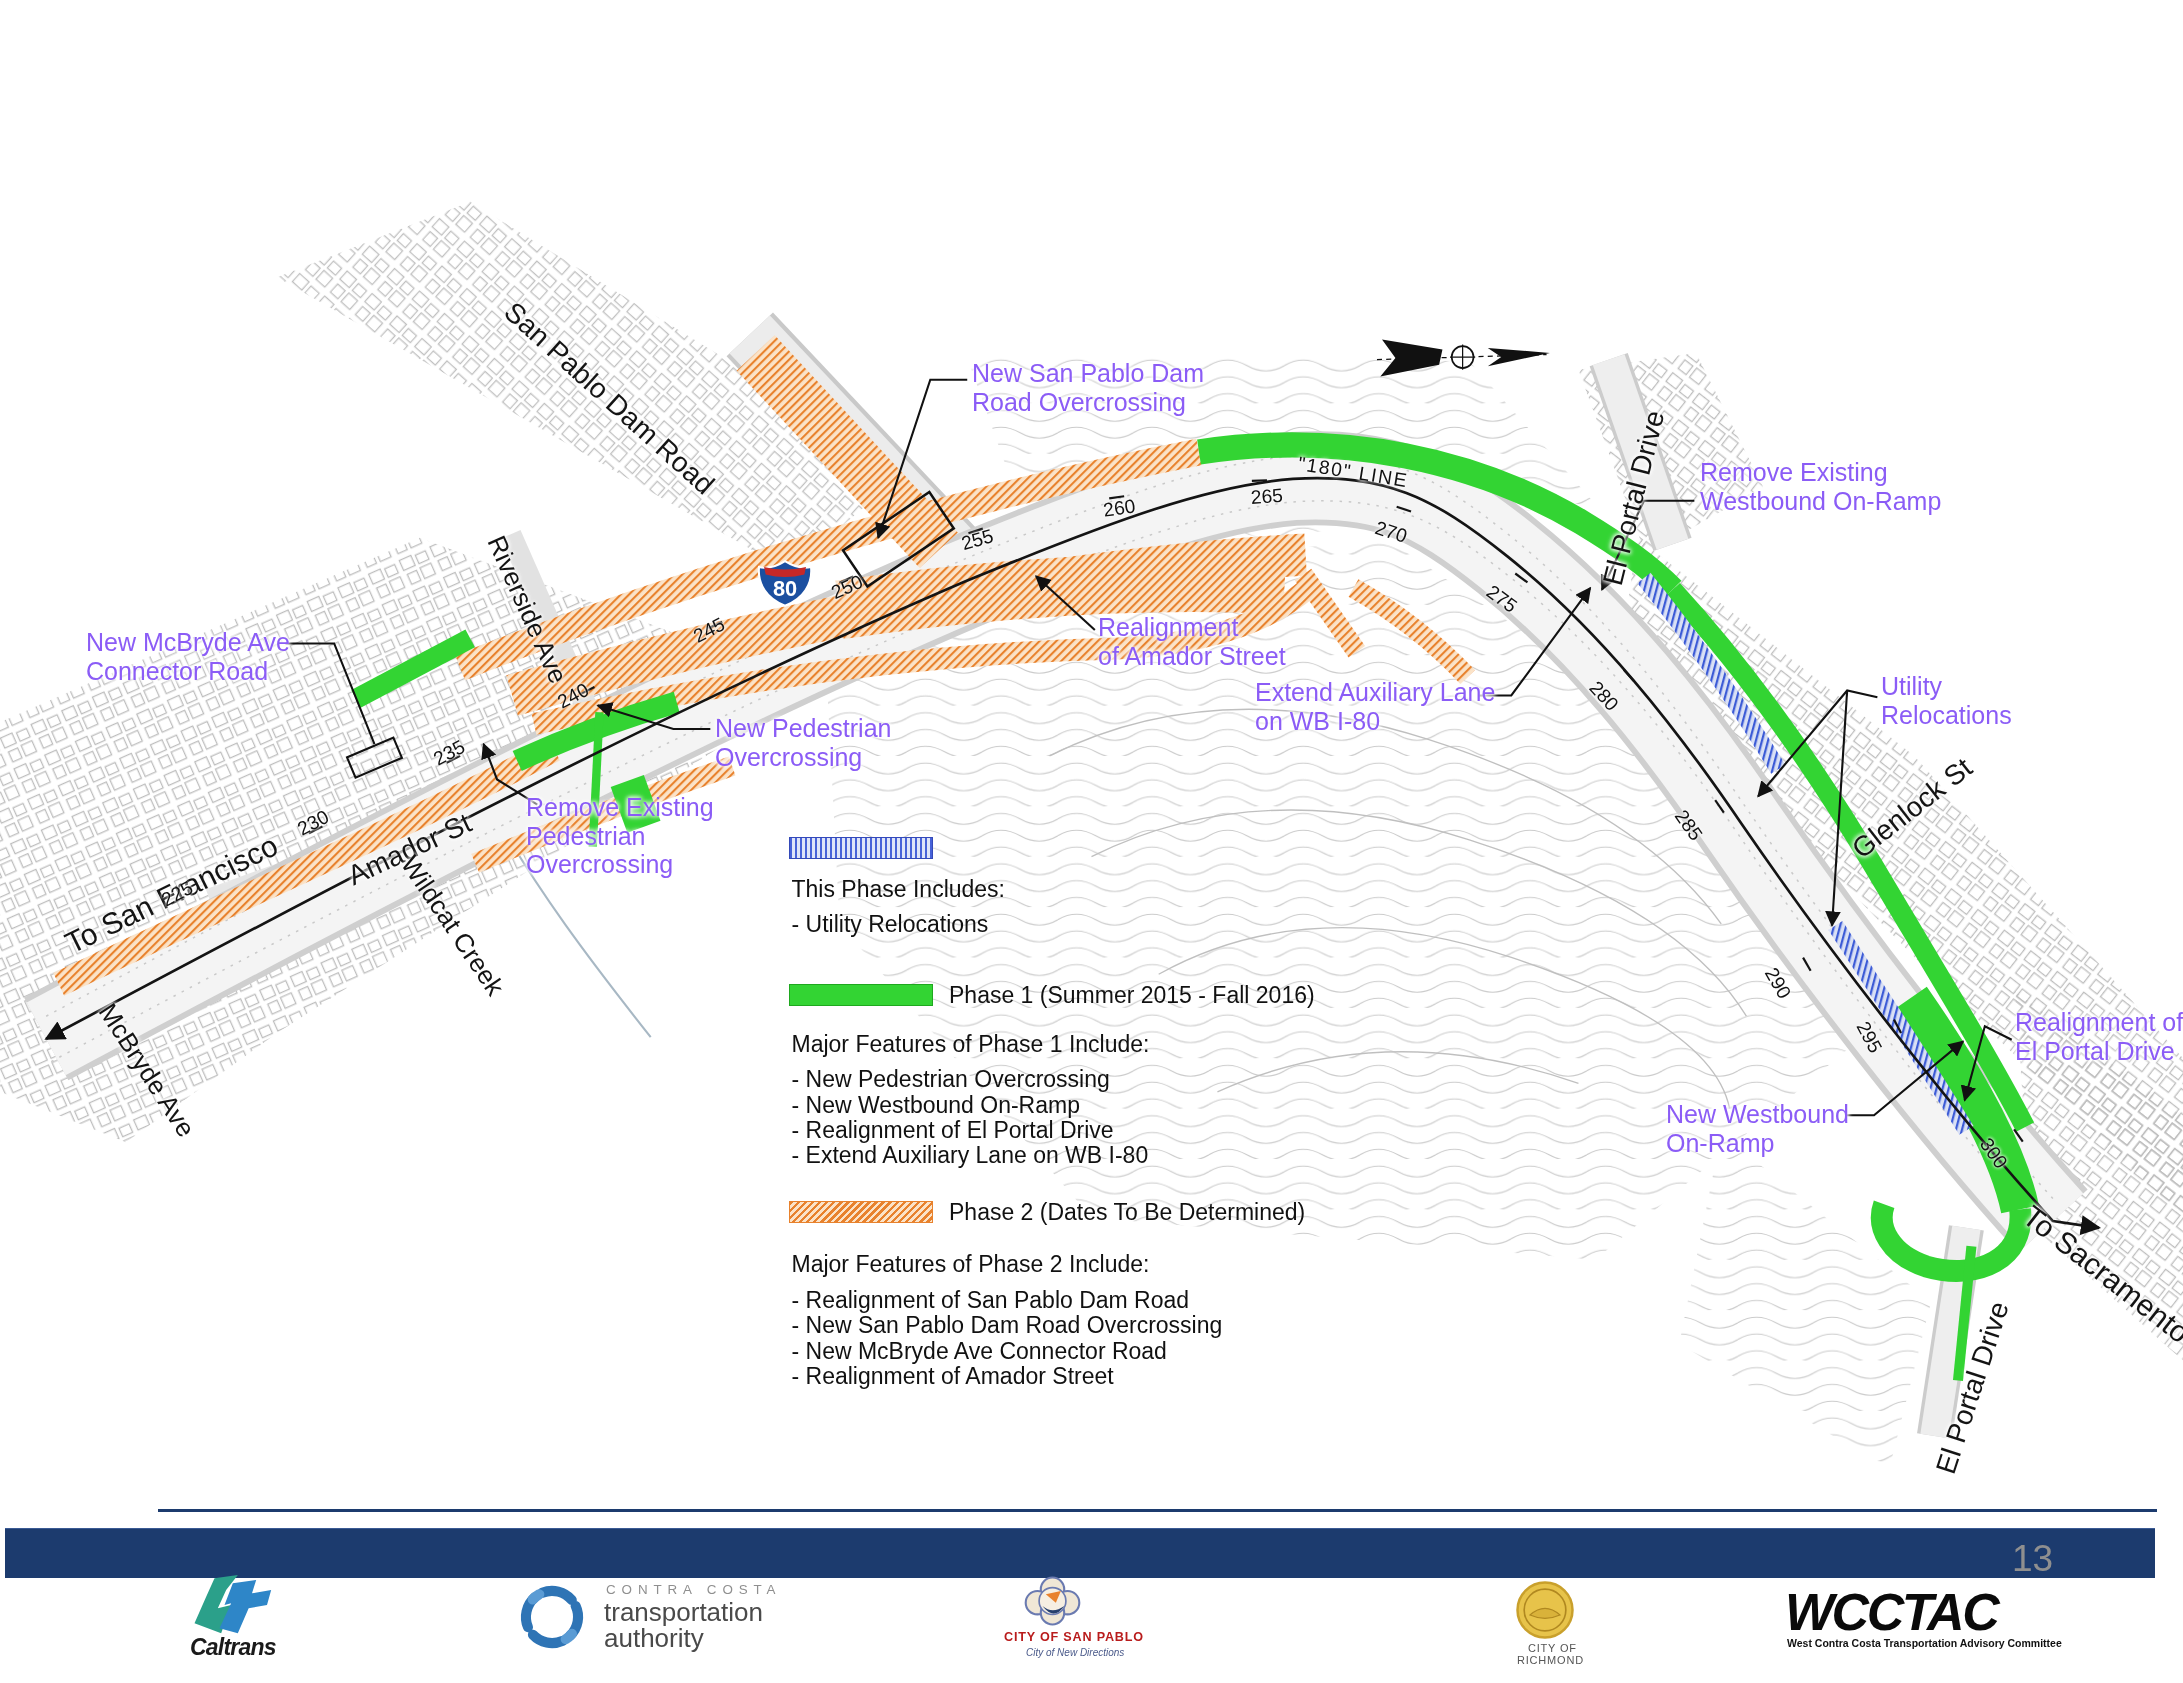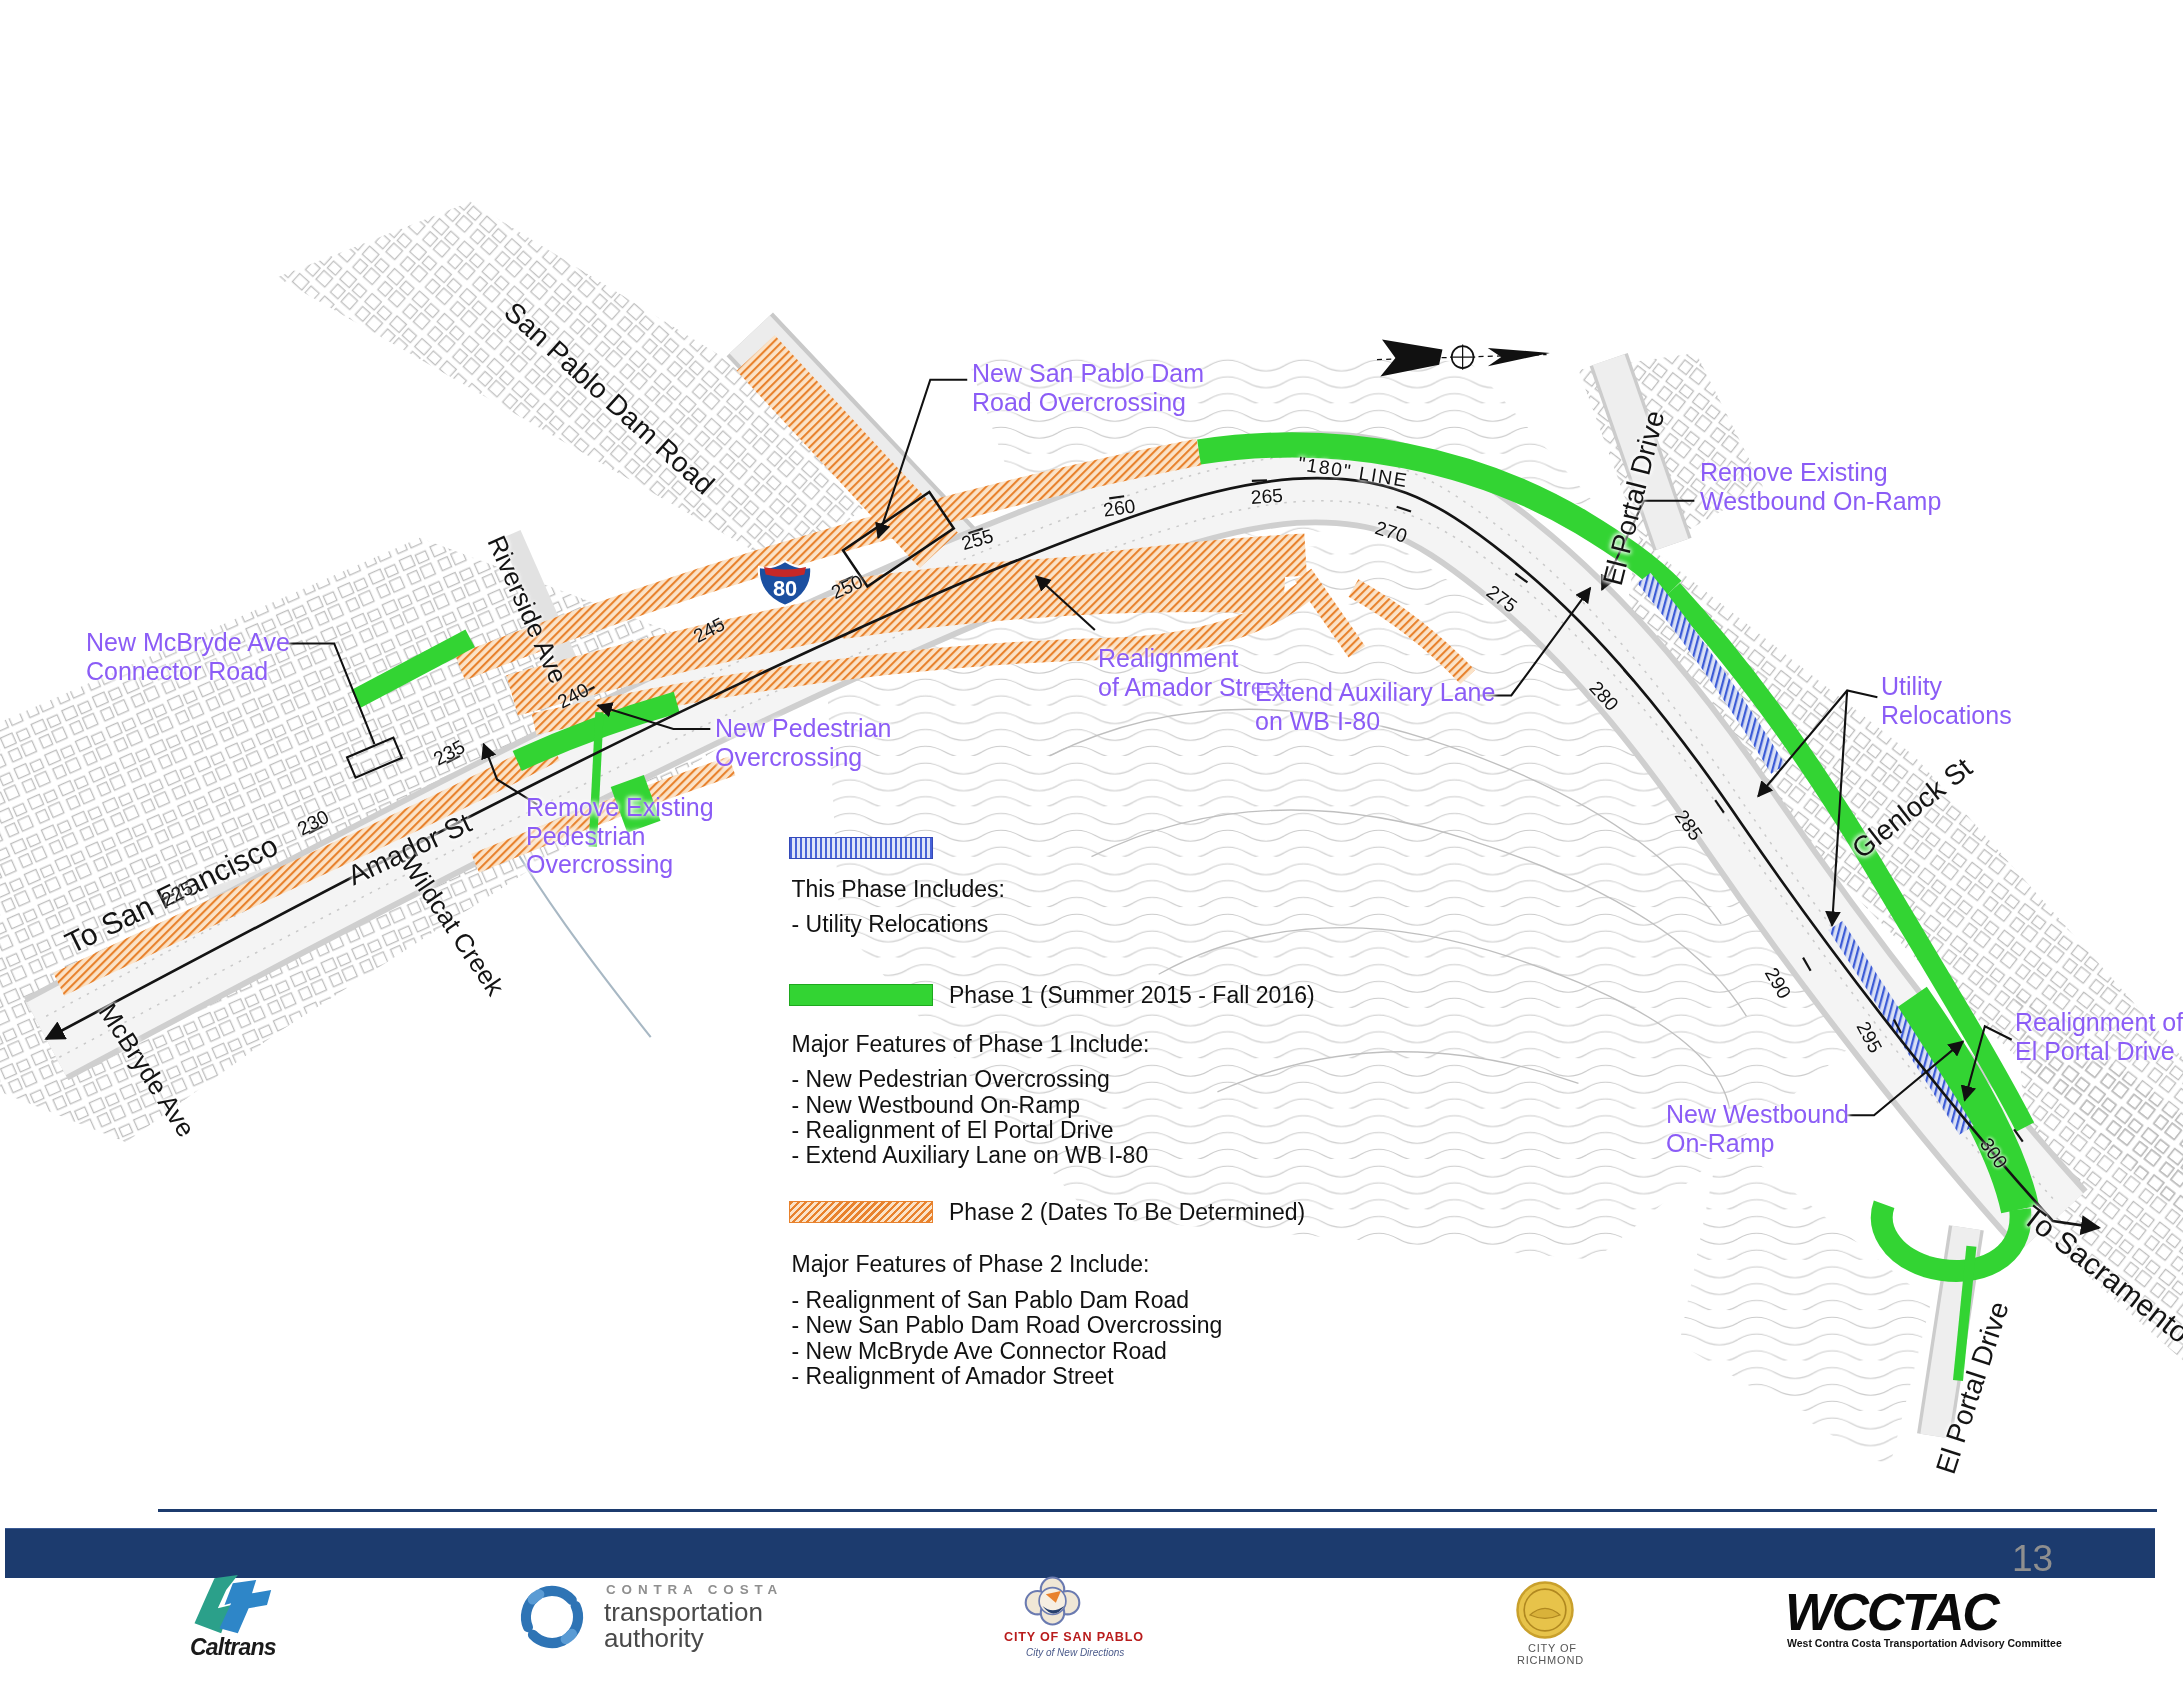--- a/index.html
+++ b/index.html
@@ -19,21 +19,21 @@
   .leg-item{position:absolute;font-size:23px;color:#111;white-space:nowrap;}
   .swatch{position:absolute;width:144px;height:22px;box-sizing:border-box;}
   .sw-blue{background:repeating-linear-gradient(90deg,#4762D8 0 2.5px,#dfe5f8 2.5px 5px);border:1.7px solid #3449B8;}
   .sw-green{background:#33D433;border:0.8px solid #1FA81F;}
   .sw-orange{background:repeating-linear-gradient(135deg,#E8822D 0 2.5px,#FBE3C8 2.5px 5px);border:1.7px solid #E8822D;}
   #footer-rule{left:158px;top:1509px;width:1999px;height:3.4px;background:#1C3B6E;}
   #footer-bar{left:5px;top:1528px;width:2150px;height:49px;background:#1C3B6E;border-top:1.7px solid #3a5a94;}
   #footer-text{left:0;top:1535px;width:2160px;text-align:center;font-size:25px;font-weight:bold;color:#fff;}
   .logo-cap{font-size:11px;color:#555;letter-spacing:0.8px;white-space:nowrap;}
   #caltrans-name{left:190px;top:1634px;font-size:23px;font-style:italic;font-weight:bold;color:#1a1a1a;letter-spacing:-0.8px;}
-  #ccta-top{left:606px;top:1582px;font-size:13.4px;letter-spacing:5.9px;color:#8f8f8f;font-weight:bold;}
+  #ccta-top{left:606px;top:1582px;font-size:13.4px;letter-spacing:5.9px;color:#8f8f8f;font-weight:normal;}
   #ccta-l1{left:604px;top:1597px;font-size:26px;color:#4a4a4a;}
   #ccta-l2{left:604px;top:1623px;font-size:26px;color:#4a4a4a;}
   #sp-cap{left:1004px;top:1630px;font-size:12.6px;font-weight:bold;color:#b91c1c;letter-spacing:0.8px;}
   #sp-tag{left:1026px;top:1647px;font-size:10px;font-style:italic;color:#4a5a8a;}
   #rich-cap1{left:1528px;top:1642px;}
   #rich-cap2{left:1517px;top:1654px;}
   #wcctac{left:1785px;top:1582px;font-size:52px;font-weight:bold;font-style:italic;color:#0a0a0a;letter-spacing:-2.5px;}
   #wcctac-cap{left:1787px;top:1637px;font-size:10.5px;font-weight:bold;color:#111;white-space:nowrap;}
   #pagenum{left:2012px;top:1538px;font-size:37px;color:#8f8f8f;}
 </style>
@@ -244,21 +244,21 @@
   <div>Road Overcrossing</div>
 </div>
 <div class="abs callout" style="left:86px;top:628px;">
   <div>New McBryde Ave</div>
   <div>Connector Road</div>
 </div>
 <div class="abs callout" style="left:1700px;top:458px;">
   <div>Remove Existing</div>
   <div>Westbound On-Ramp</div>
 </div>
-<div class="abs callout" style="left:1098px;top:644px;">
+<div class="abs callout" style="left:1098px;top:613px;">
   <div>Realignment</div>
   <div>of Amador Street</div>
 </div>
 <div class="abs callout" style="left:1255px;top:678px;">
   <div>Extend Auxiliary Lane</div>
   <div>on WB I-80</div>
 </div>
 <div class="abs callout" style="left:1881px;top:672px;">
   <div>Utility</div>
   <div>Relocations</div>

